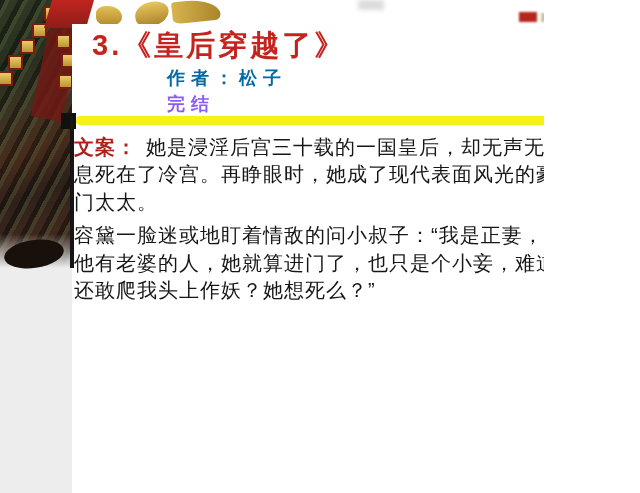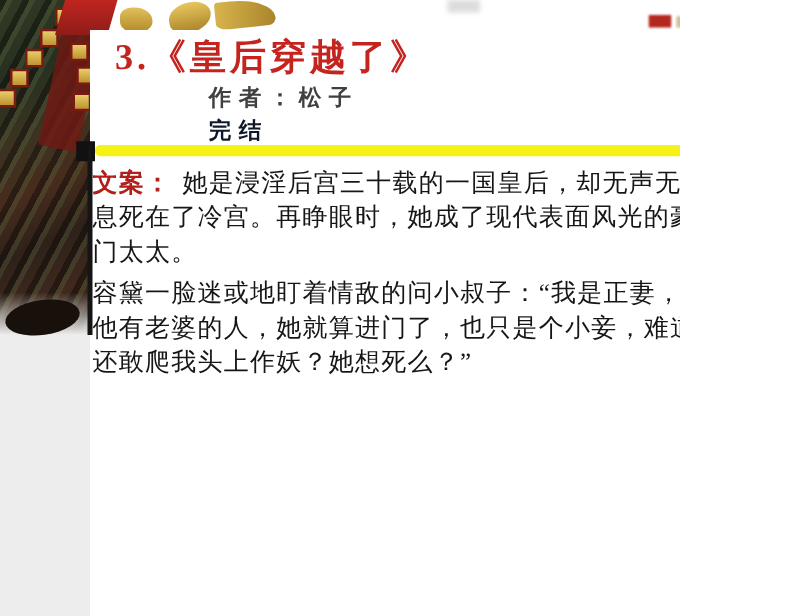--- a/index.html
+++ b/index.html
@@ -1,18 +1,18 @@
 <!DOCTYPE html>
 <html><head>
 <meta charset="utf-8">
 <style>
   html,body{margin:0;padding:0;background:#fff;}
   .canvas{
     position:relative;width:544px;height:493px;overflow:hidden;
-    background:#ffffff;font-family:Liberation Serif, serif;
+    background:#ffffff;font-family:Liberation Sans, sans-serif;
   }
   
   .left-strip{position:absolute;left:0;top:0;width:72px;height:493px;background:#ededed;overflow:hidden;}
   .left-photo{
     position:absolute;left:0;top:0;width:72px;height:268px;
     background:
       repeating-linear-gradient(118deg, rgba(0,0,0,.38) 0 5px, rgba(96,115,72,.28) 5px 9px, rgba(0,0,0,0) 9px 16px),
       linear-gradient(155deg,#323a26 0%,#27301f 22%,#3c3322 40%,#472c1c 55%,#2e211a 70%,#40291d 85%,#2a1c14 100%);
   }
   .left-photo::after{
@@ -30,22 +30,22 @@
   .gray-smudge{position:absolute;left:358px;top:0;width:26px;height:10px;background:#dcdcdc;filter:blur(2px);}
   .red-blur1{position:absolute;left:519px;top:12px;width:18px;height:10px;background:#b3271e;filter:blur(1px);}
   .tan-blur{position:absolute;left:541px;top:13px;width:12px;height:9px;background:#cfc29a;filter:blur(1px);}
   .red-blur2{position:absolute;left:552px;top:11px;width:9px;height:10px;background:#a02018;filter:blur(1px);}
   
   .panel{position:absolute;left:72px;top:24px;width:488px;height:469px;background:#ffffff;}
   .title{
     position:absolute;left:92px;top:26px;width:460px;
     color:#c4241d;font-size:29px;font-weight:bold;letter-spacing:3px;white-space:nowrap;
   }
-  .author{position:absolute;left:167px;top:66px;color:#404040;font-size:18px;font-weight:bold;letter-spacing:6px;}
-  .status{position:absolute;left:167px;top:92px;color:#0f172a;font-size:18px;font-weight:bold;letter-spacing:6px;}
+  .author{position:absolute;left:167px;top:66px;color:#0369a1;font-size:18px;font-weight:bold;letter-spacing:6px;}
+  .status{position:absolute;left:167px;top:92px;color:#8b5cf6;font-size:18px;font-weight:bold;letter-spacing:6px;}
   .divider{position:absolute;left:76px;top:116px;width:486px;height:9px;background:#f7f216;border-radius:4px;}
   .divider-cap{position:absolute;left:61px;top:113px;width:15px;height:16px;background:#111;}
   .panel-edge{position:absolute;left:70px;top:116px;width:4px;height:152px;background:#151515;}
   
   .synopsis{
     position:absolute;left:74px;top:134px;width:487px;height:336px;overflow:hidden;
     color:#161616;font-size:20px;line-height:27.4px;letter-spacing:1px;text-align:left;
   }
   .synopsis p{margin:0 0 6px 0;word-break:break-all;}
   .syn-label{color:#b01f1a;font-weight:bold;margin-right:9px;}

